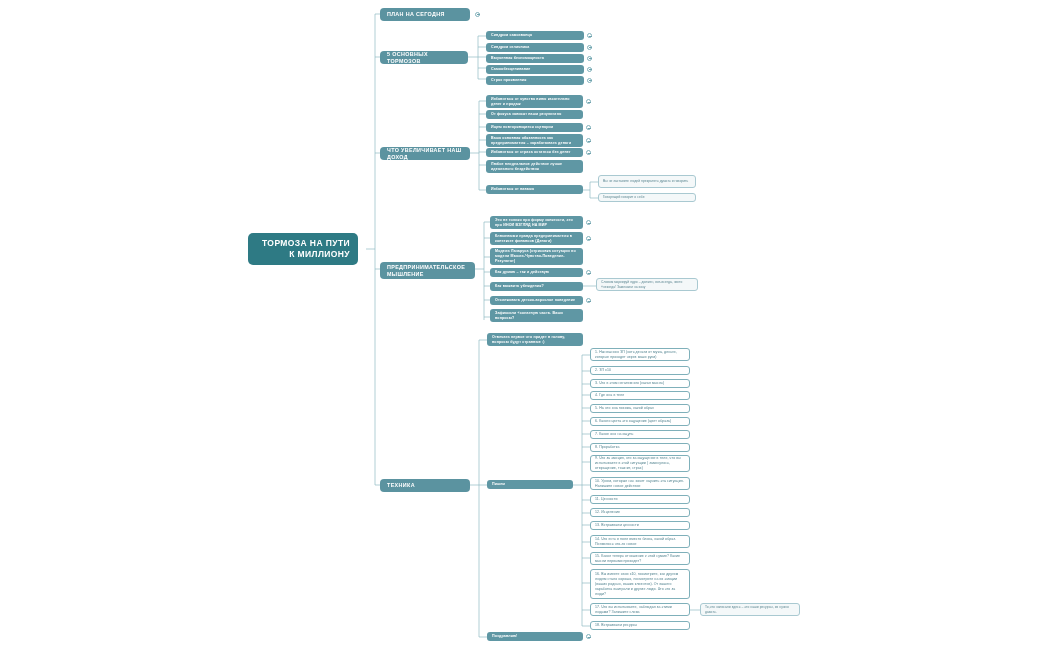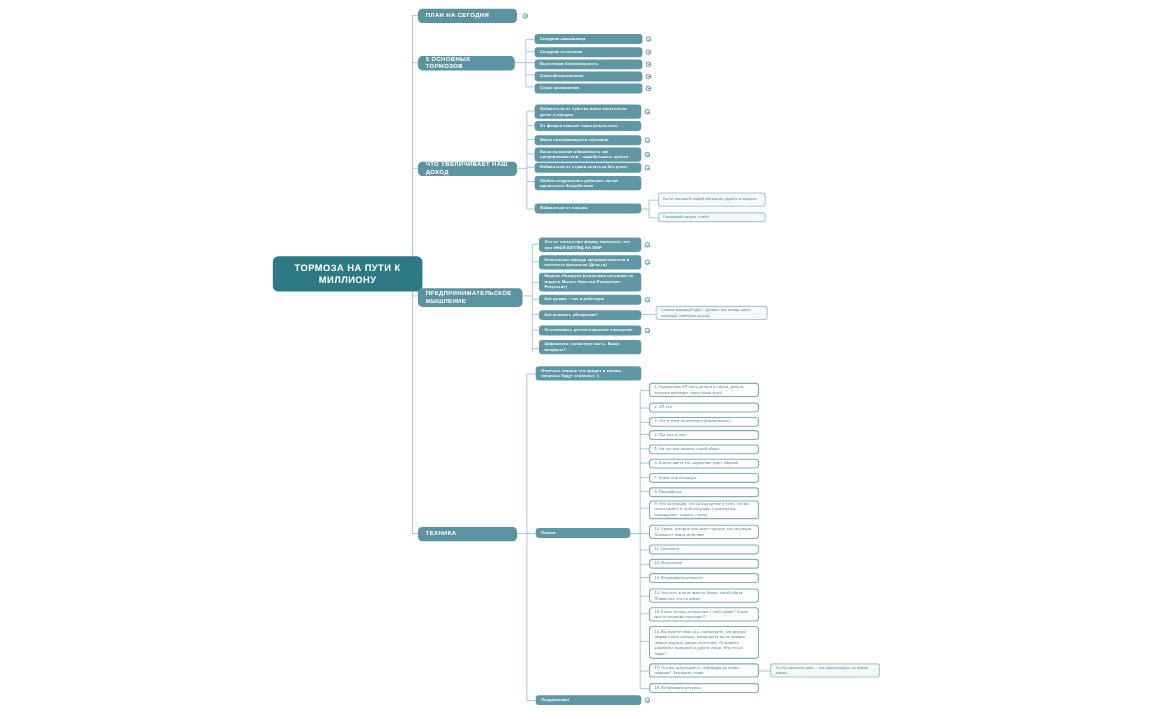--- a/index.html
+++ b/index.html
@@ -116,21 +116,21 @@
       <path d="M582 542 L590 542"></path>
       <path d="M582 558 L590 558"></path>
       <path d="M582 583 L590 583"></path>
       <path d="M582 610 L590 610"></path>
       <path d="M582 626 L590 626"></path>
 
       <path d="M690 610 L700 610"></path>
     </g>
   </svg>
 
-  <div class="node lvl1" style="left:248px;top:233px;width:136px;height:32px;">
+  <div class="node lvl1" style="left:248px;top:233px;width:110px;height:32px;text-align:right;">
     <span class="txt">ТОРМОЗА НА ПУТИ К МИЛЛИОНУ</span>
   </div>
 
   <div class="node lvl2" style="left:380px;top:8px;width:90px;height:13px;">
     <span class="txt">ПЛАН НА СЕГОДНЯ</span>
   </div>
   <div class="toggle" style="left:475px;top:11.5px;"></div>
 
   <div class="node lvl2" style="left:380px;top:51px;width:88px;height:13px;">
     <span class="txt">5 ОСНОВНЫХ ТОРМОЗОВ</span>

